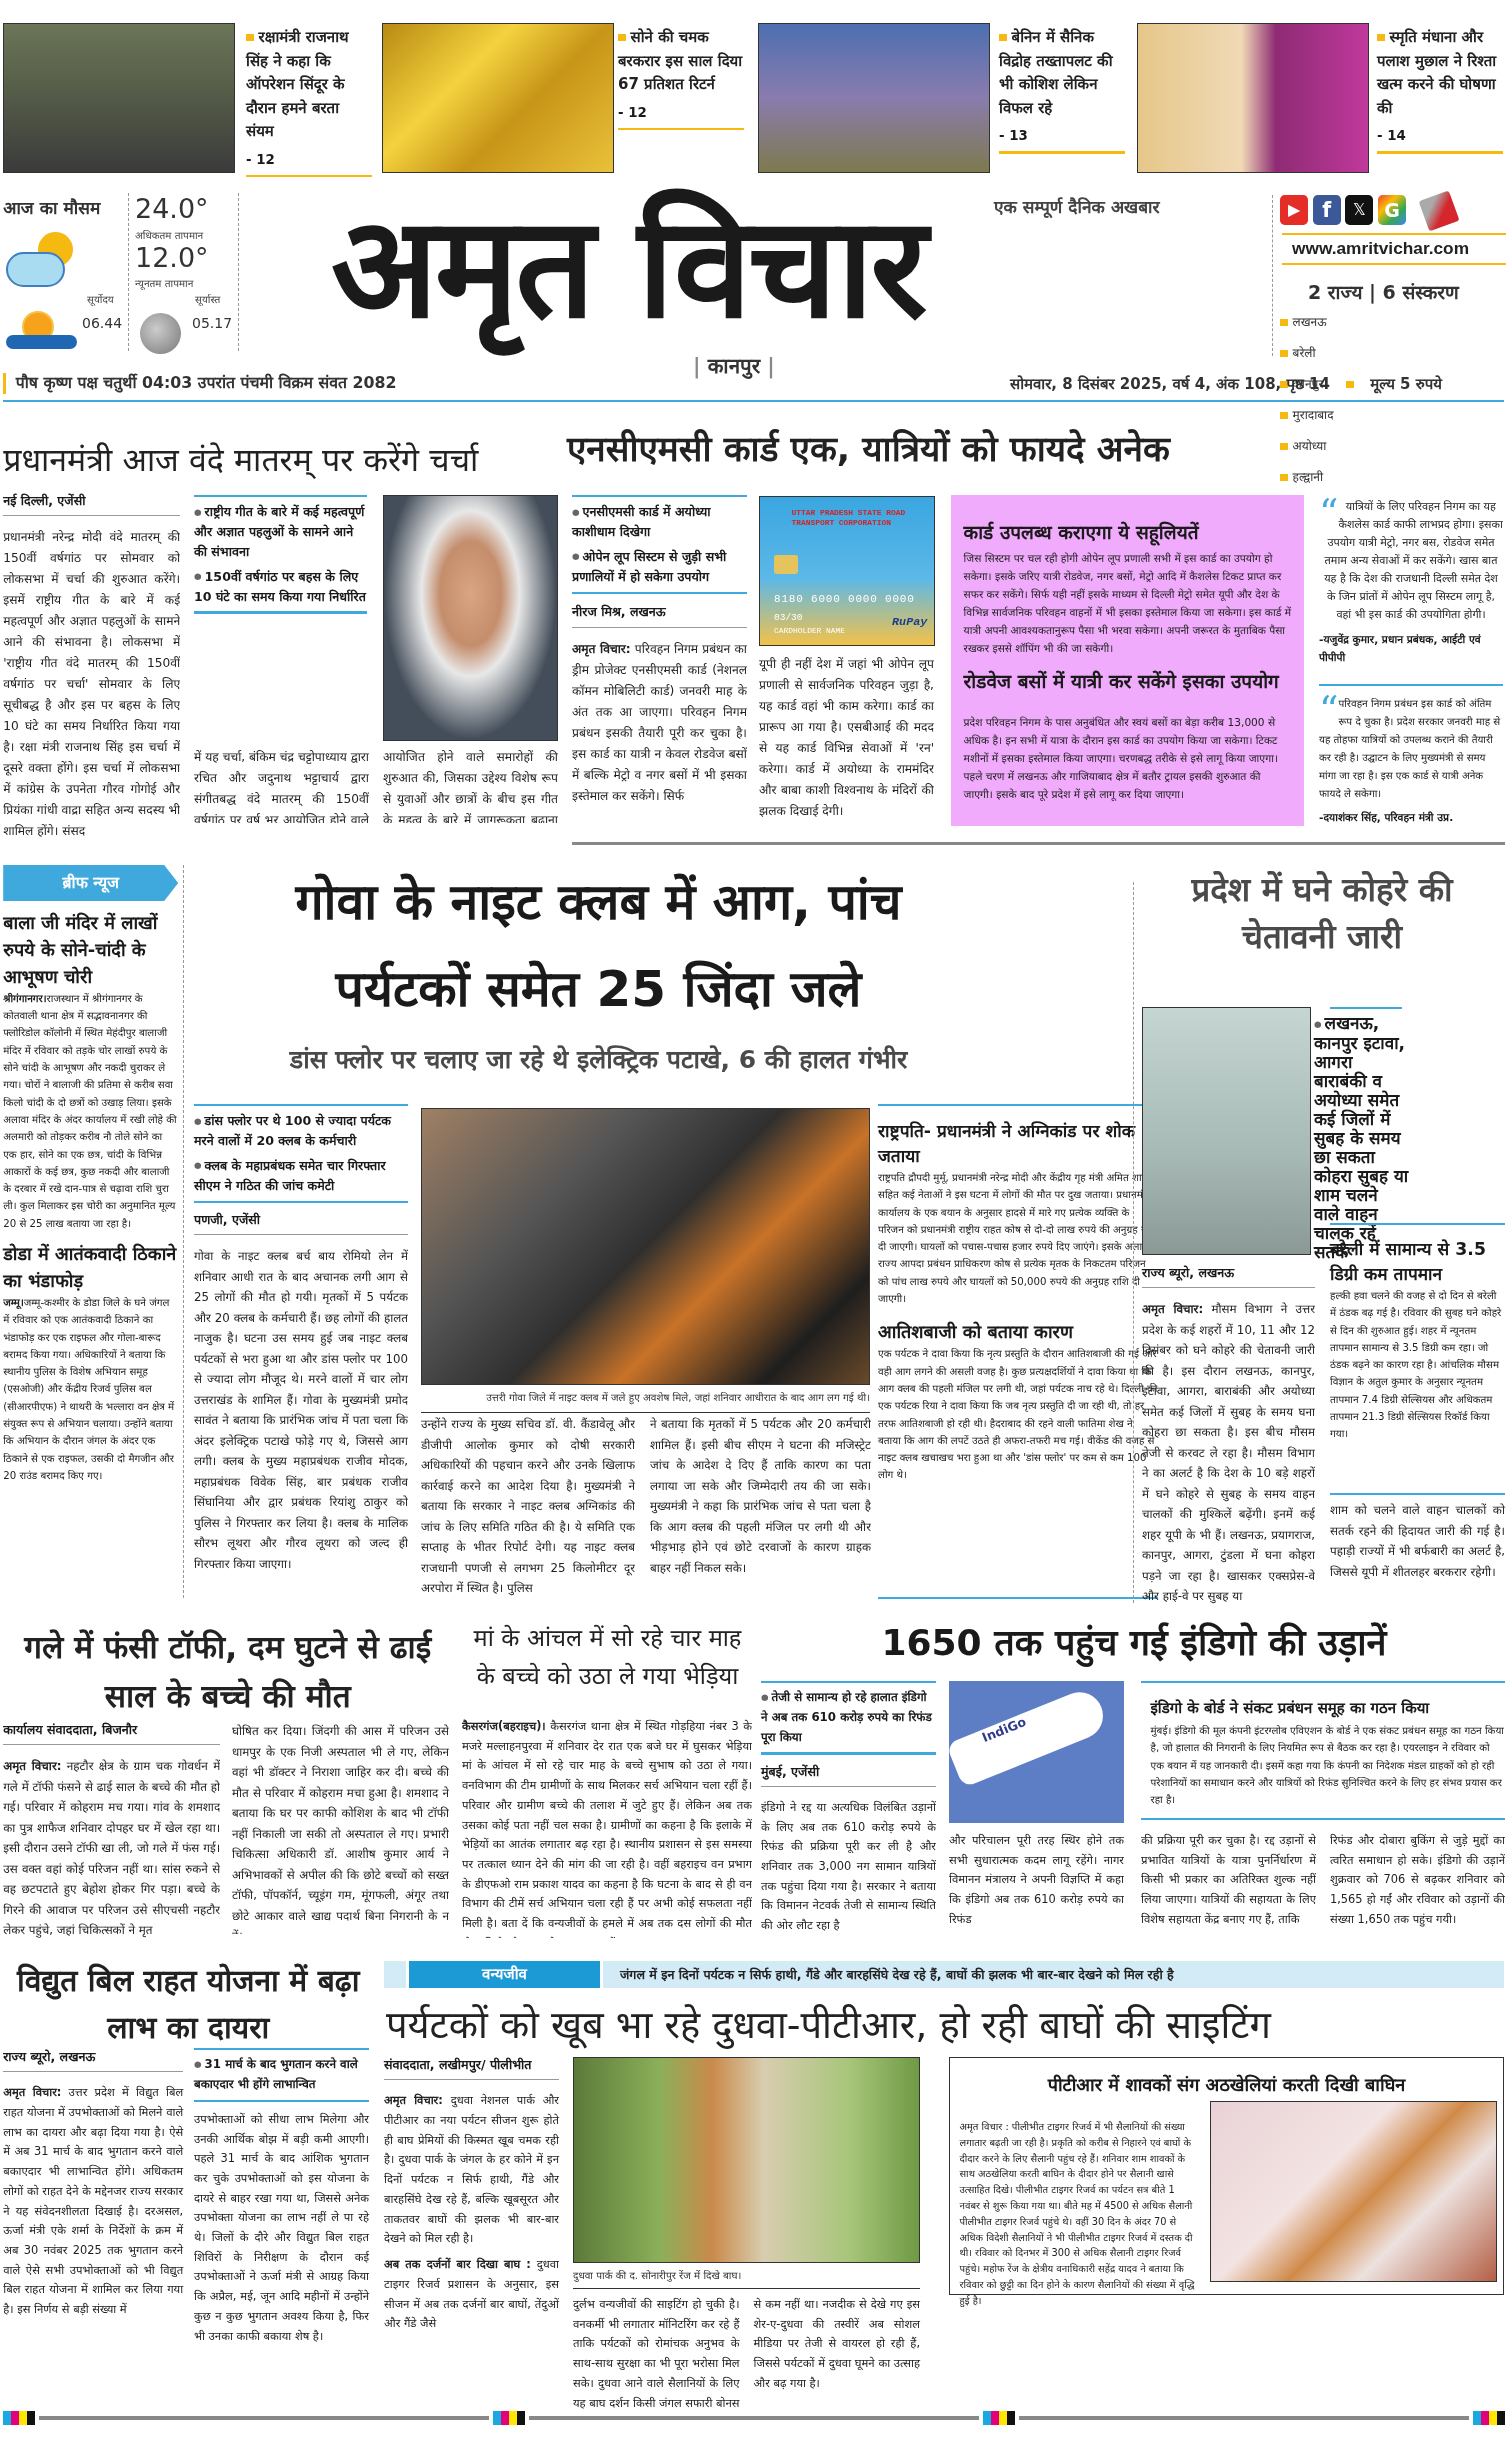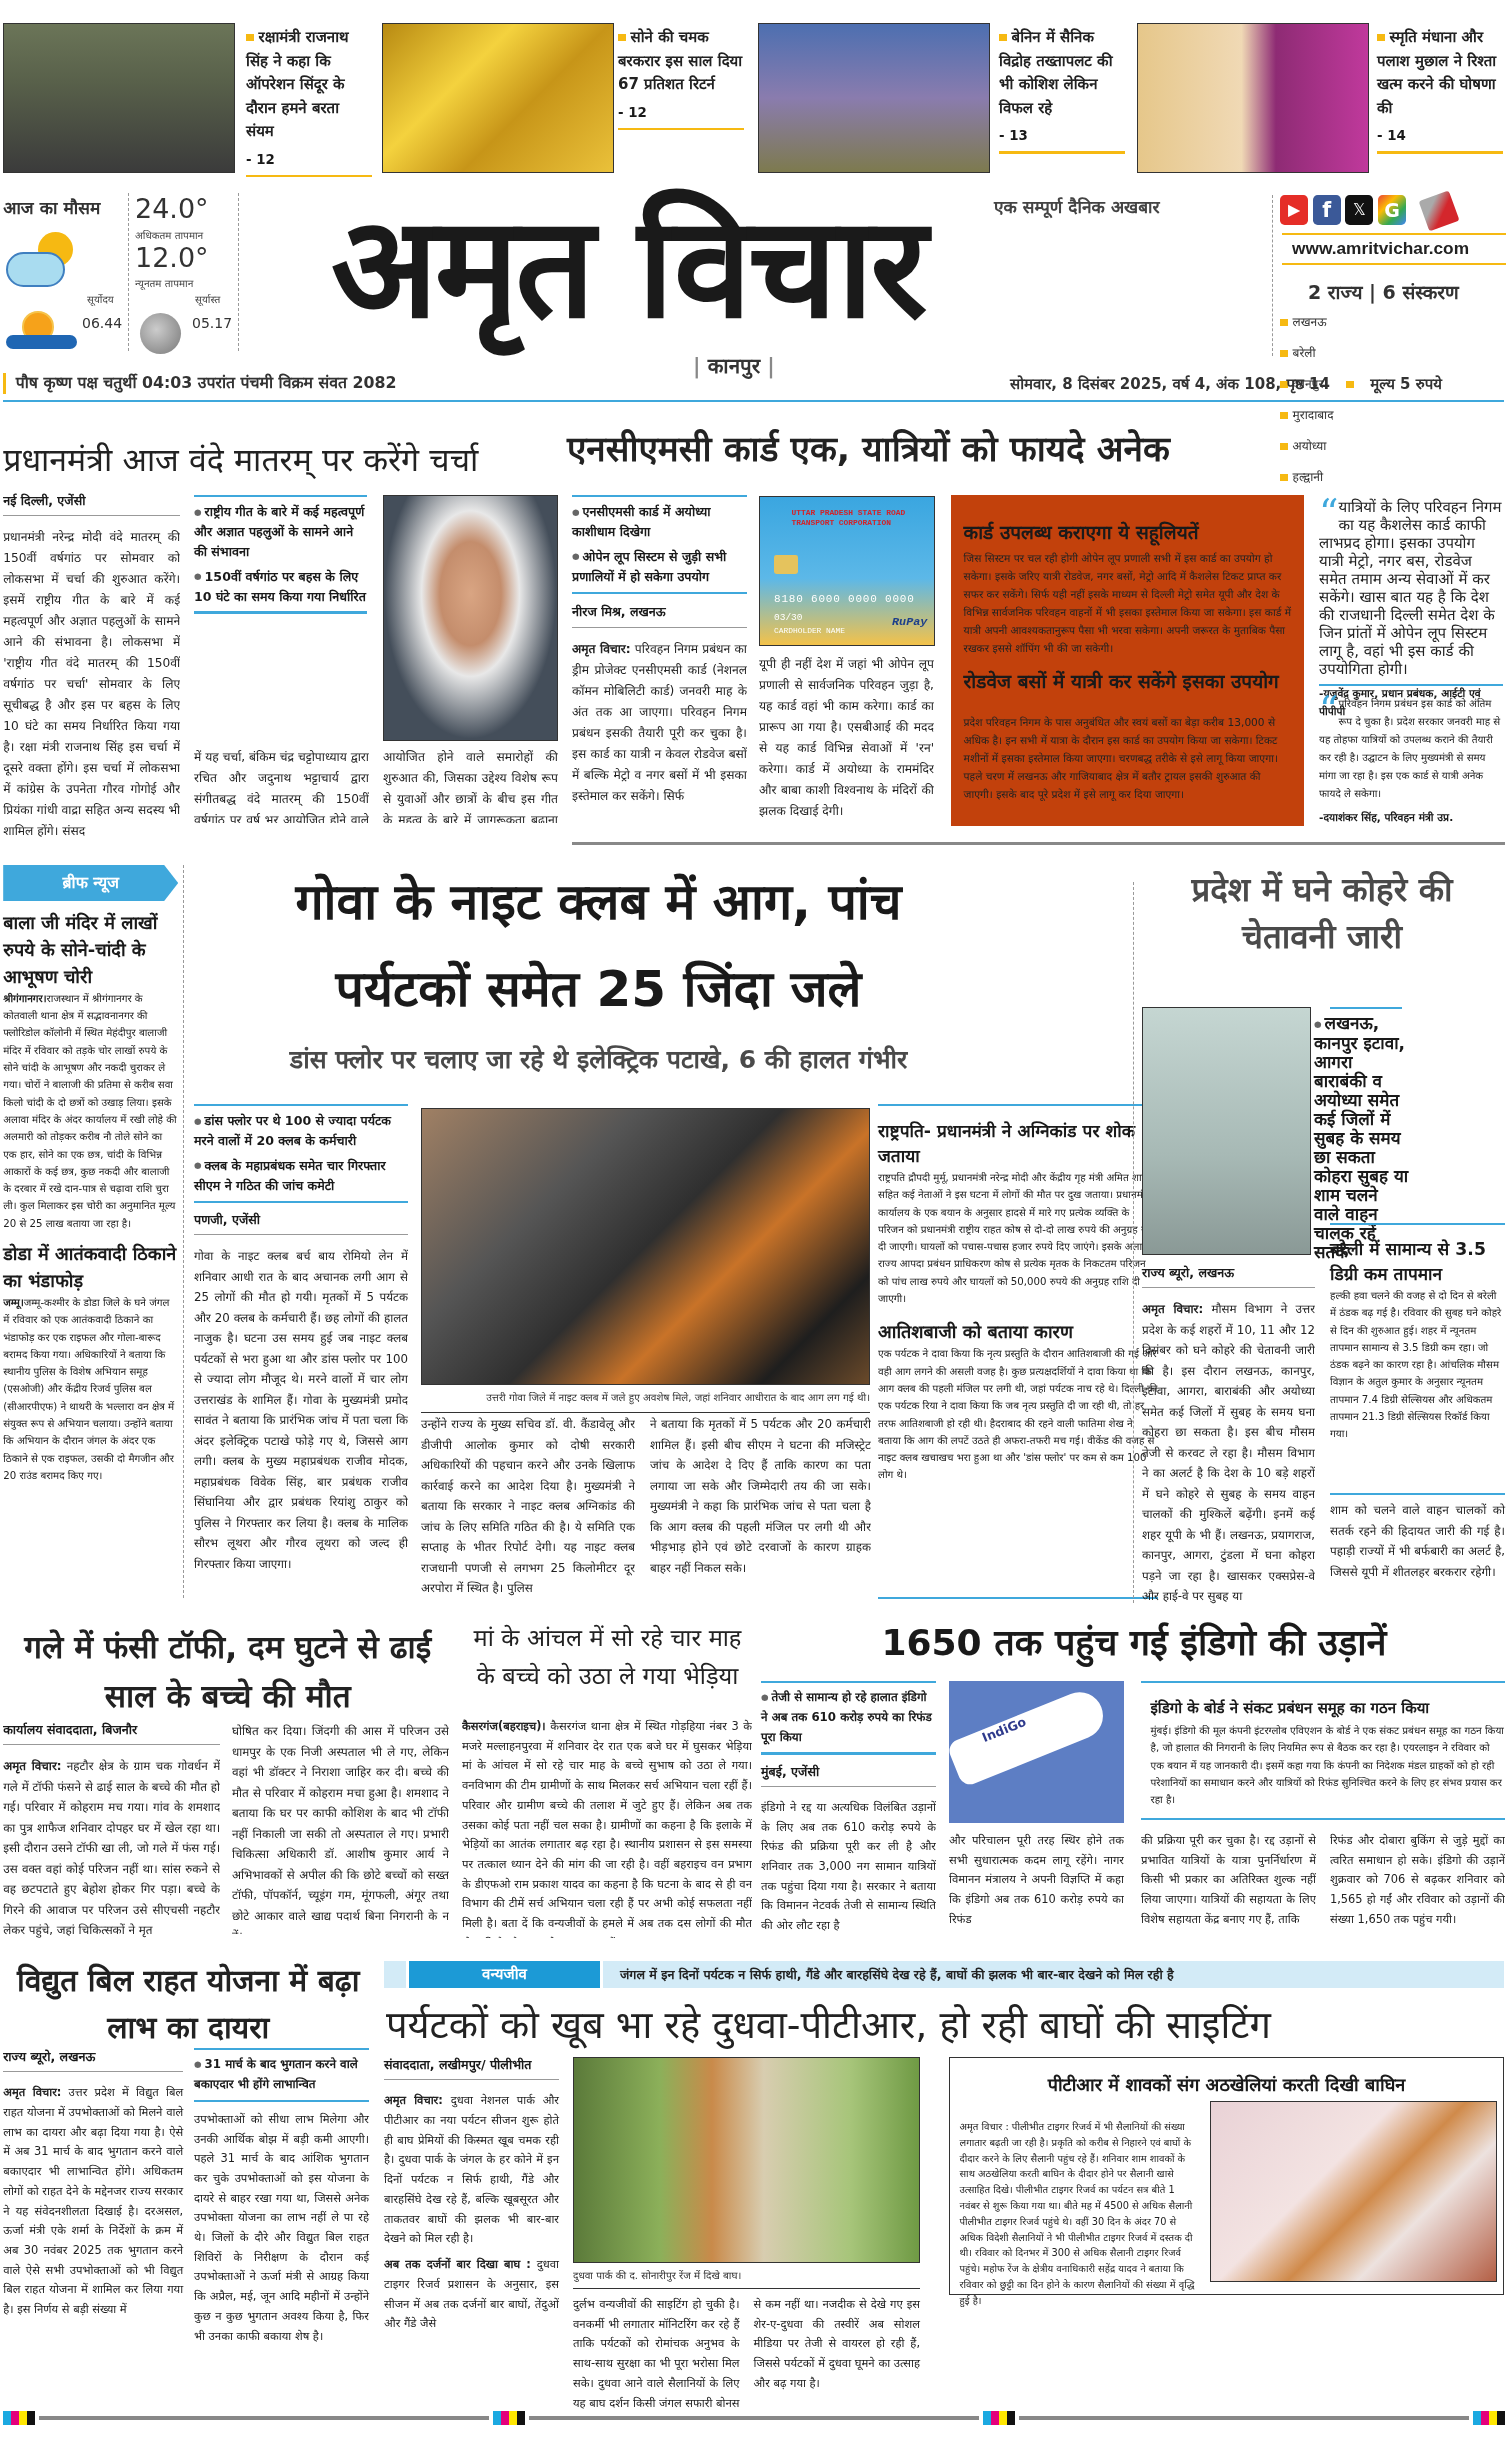--- a/index.html
+++ b/index.html
@@ -136,29 +136,29 @@
 <div class="photo" style="left:759px;top:496px;width:176px;height:150px;background:linear-gradient(180deg,#3aa6e0 0%,#5cb8e8 55%,#f3c24a 100%);color:#fff;font-family:'Liberation Mono',monospace;">
   <div style="position:absolute;left:31.5px;top:11px;font-size:7.9px;font-weight:700;color:#d1232a;line-height:9.5px;">UTTAR PRADESH STATE ROAD TRANSPORT CORPORATION</div>
   <div style="position:absolute;left:14px;top:58px;width:23.6px;height:19px;background:#e5c35d;border-radius:2.4px;"></div>
   <div style="position:absolute;left:14px;top:96px;font-size:11px;letter-spacing:0.8px;">8180 6000 0000 0000</div>
   <div style="position:absolute;left:14px;top:115px;font-size:9.5px;">03/30</div>
   <div style="position:absolute;left:14px;top:129px;font-size:7.9px;">CARDHOLDER NAME</div>
   <div style="position:absolute;left:132px;top:118px;font-size:11.8px;font-weight:700;font-style:italic;color:#1d3f8a;">RuPay</div>
 </div>
 <div class="abs body-text" style="left:759px;top:654px;width:175px;height:169px;overflow:hidden;">यूपी ही नहीं देश में जहां भी ओपेन लूप प्रणाली से सार्वजनिक परिवहन जुड़ा है, यह कार्ड वहां भी काम करेगा। कार्ड का प्रारूप आ गया है। एसबीआई की मदद से यह कार्ड विभिन्न सेवाओं में 'रन' करेगा। कार्ड में अयोध्या के राममंदिर और बाबा काशी विश्वनाथ के मंदिरों की झलक दिखाई देगी।</div>
 
-<div class="abs" style="left:951px;top:495px;width:353px;height:331px;background:#c2410c;padding:23.6px 12.6px;">
+<div class="abs" style="left:951px;top:495px;width:353px;height:331px;background:#f0abfc;padding:23.6px 12.6px;">
   <div class="hl" style="font-size:19px;margin-bottom:4.7px;">कार्ड उपलब्ध कराएगा ये सहूलियतें</div>
   <div class="small-text" style="font-size:10.6px;">जिस सिस्टम पर चल रही होगी ओपेन लूप प्रणाली सभी में इस कार्ड का उपयोग हो सकेगा। इसके जरिए यात्री रोडवेज, नगर बसों, मेट्रो आदि में कैशलेस टिकट प्राप्त कर सफर कर सकेंगे। सिर्फ यही नहीं इसके माध्यम से दिल्ली मेट्रो समेत यूपी और देश के विभिन्न सार्वजनिक परिवहन वाहनों में भी इसका इस्तेमाल किया जा सकेगा। इस कार्ड में यात्री अपनी आवश्यकतानुरूप पैसा भी भरवा सकेगा। अपनी जरूरत के मुताबिक पैसा रखकर इससे शॉपिंग भी की जा सकेगी।</div>
   <div class="hl" style="font-size:19px;margin:11px 0 19px;">रोडवेज बसों में यात्री कर सकेंगे इसका उपयोग</div>
   <div class="small-text" style="font-size:10.6px;">प्रदेश परिवहन निगम के पास अनुबंधित और स्वयं बसों का बेड़ा करीब 13,000 से अधिक है। इन सभी में यात्रा के दौरान इस कार्ड का उपयोग किया जा सकेगा। टिकट मशीनों में इसका इस्तेमाल किया जाएगा। चरणबद्ध तरीके से इसे लागू किया जाएगा। पहले चरण में लखनऊ और गाजियाबाद क्षेत्र में बतौर ट्रायल इसकी शुरुआत की जाएगी। इसके बाद पूरे प्रदेश में इसे लागू कर दिया जाएगा।</div>
 </div>
 <div class="abs" style="left:1319px;top:498px;width:184px;">
   <span style="float:left;font-size:38px;line-height:31.5px;color:#3fa8dc;font-family:'DejaVu Serif',serif;">“</span>
-  <div class="small-text" style="font-size:15px;">यात्रियों के लिए परिवहन निगम का यह कैशलेस कार्ड काफी लाभप्रद होगा। इसका उपयोग यात्री मेट्रो, नगर बस, रोडवेज समेत तमाम अन्य सेवाओं में कर सकेंगे। खास बात यह है कि देश की राजधानी दिल्ली समेत देश के जिन प्रांतों में ओपेन लूप सिस्टम लागू है, वहां भी इस कार्ड की उपयोगिता होगी।</div>
+  <div class="small-text" style="font-size:11px;text-align:center;">यात्रियों के लिए परिवहन निगम का यह कैशलेस कार्ड काफी लाभप्रद होगा। इसका उपयोग यात्री मेट्रो, नगर बस, रोडवेज समेत तमाम अन्य सेवाओं में कर सकेंगे। खास बात यह है कि देश की राजधानी दिल्ली समेत देश के जिन प्रांतों में ओपेन लूप सिस्टम लागू है, वहां भी इस कार्ड की उपयोगिता होगी।</div>
   <div class="small-text hl" style="margin-top:6.3px;font-size:10.6px;">-यजुवेंद्र कुमार, प्रधान प्रबंधक, आईटी एवं पीपीपी</div>
 </div>
 <div class="abs blue-rule" style="left:1319px;top:684px;width:184px;"></div>
 <div class="abs" style="left:1319px;top:695px;width:184px;">
   <span style="float:left;font-size:38px;line-height:31.5px;color:#3fa8dc;font-family:'DejaVu Serif',serif;">“</span>
   <div class="small-text" style="font-size:10.2px;">परिवहन निगम प्रबंधन इस कार्ड को अंतिम रूप दे चुका है। प्रदेश सरकार जनवरी माह से यह तोहफा यात्रियों को उपलब्ध कराने की तैयारी कर रही है। उद्घाटन के लिए मुख्यमंत्री से समय मांगा जा रहा है। इस एक कार्ड से यात्री अनेक फायदे ले सकेगा।</div>
   <div class="small-text hl" style="margin-top:4.7px;font-size:10.6px;">-दयाशंकर सिंह, परिवहन मंत्री उप्र.</div>
 </div>
 <div class="abs" style="left:572px;top:842px;width:933px;height:3.2px;background:#888;"></div>
 

